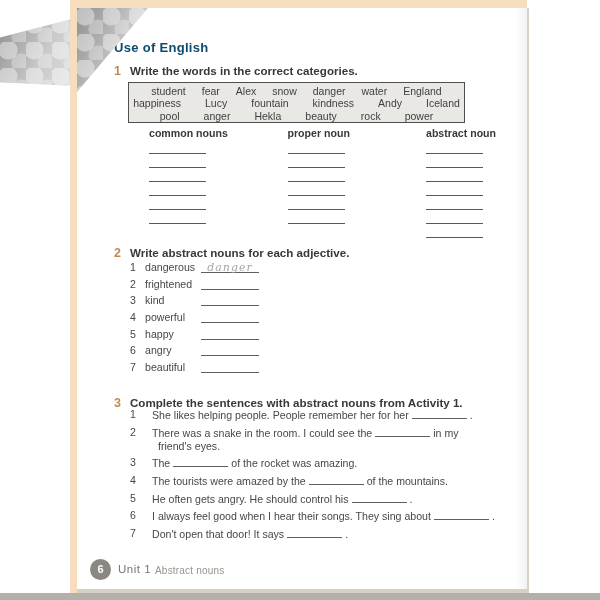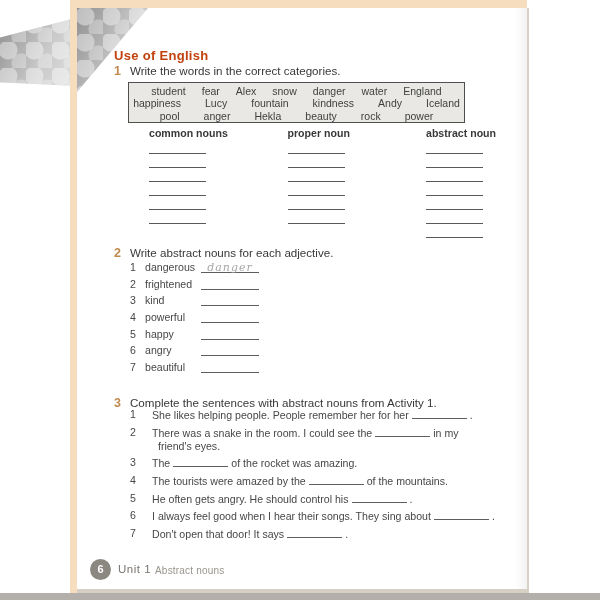--- a/index.html
+++ b/index.html
@@ -23,25 +23,25 @@
     background-size:26px 26px,26px 26px,100% 100%;
   }
   .deco-out{position:absolute;left:0;top:16px;width:70px;height:72px;
     clip-path:polygon(0 30%,100% 5%,100% 97%,0 92%);z-index:2;}
   .deco-in{position:absolute;left:0;top:0;width:71px;height:84px;
     clip-path:polygon(0 0,100% 0,0 100%);z-index:1;}
   
   .page{position:absolute;left:77px;top:8px;width:450px;height:581px;background:#ffffff;z-index:1;}
   .page::after{content:'';position:absolute;right:0;top:0;width:12px;height:100%;
     background:linear-gradient(to right,rgba(0,0,0,0),rgba(0,0,0,0.05));pointer-events:none;}
-  .section-label{position:absolute;left:37px;top:40px;font-size:13px;font-weight:600;
-    color:#c2410c;letter-spacing:0.3px;}
+  .section-label{position:absolute;left:37px;top:32px;font-size:13px;font-weight:600;
+    color:#0c4a6e;letter-spacing:0.3px;}
   .act-head{position:absolute;display:flex;align-items:baseline;gap:9px;}
   .act-num{color:#c08a4e;font-weight:bold;font-size:12.5px;}
-  .act-instr{color:#383838;font-weight:normal;font-size:11.6px;}
+  .act-instr{color:#383838;font-weight:bold;font-size:11.6px;}
   .a1-head{left:37px;top:56px;}
   .a2-head{left:37px;top:238px;}
   .a3-head{left:37px;top:388px;}
   
   .word-box{position:absolute;left:51px;top:74px;width:337px;height:41px;
     background:#e9e8e5;border:1.5px solid #4f4f4f;box-sizing:border-box;
     display:flex;flex-direction:column;justify-content:flex-end;}
   .wb-row{display:flex;justify-content:center;line-height:12.5px;font-size:10.5px;color:#3f3f3f;}
   .wb-row:nth-child(1){gap:16px;}
   .wb-row:nth-child(2){gap:24px;}

